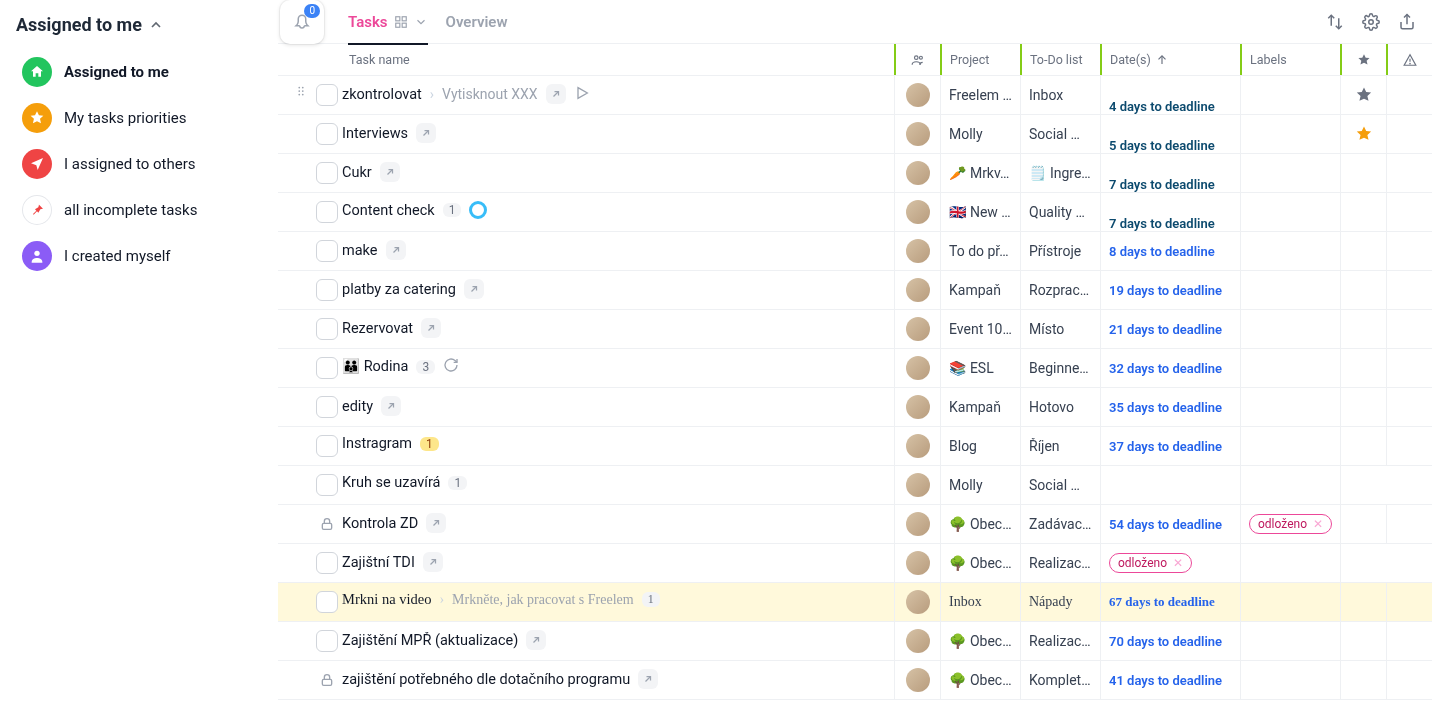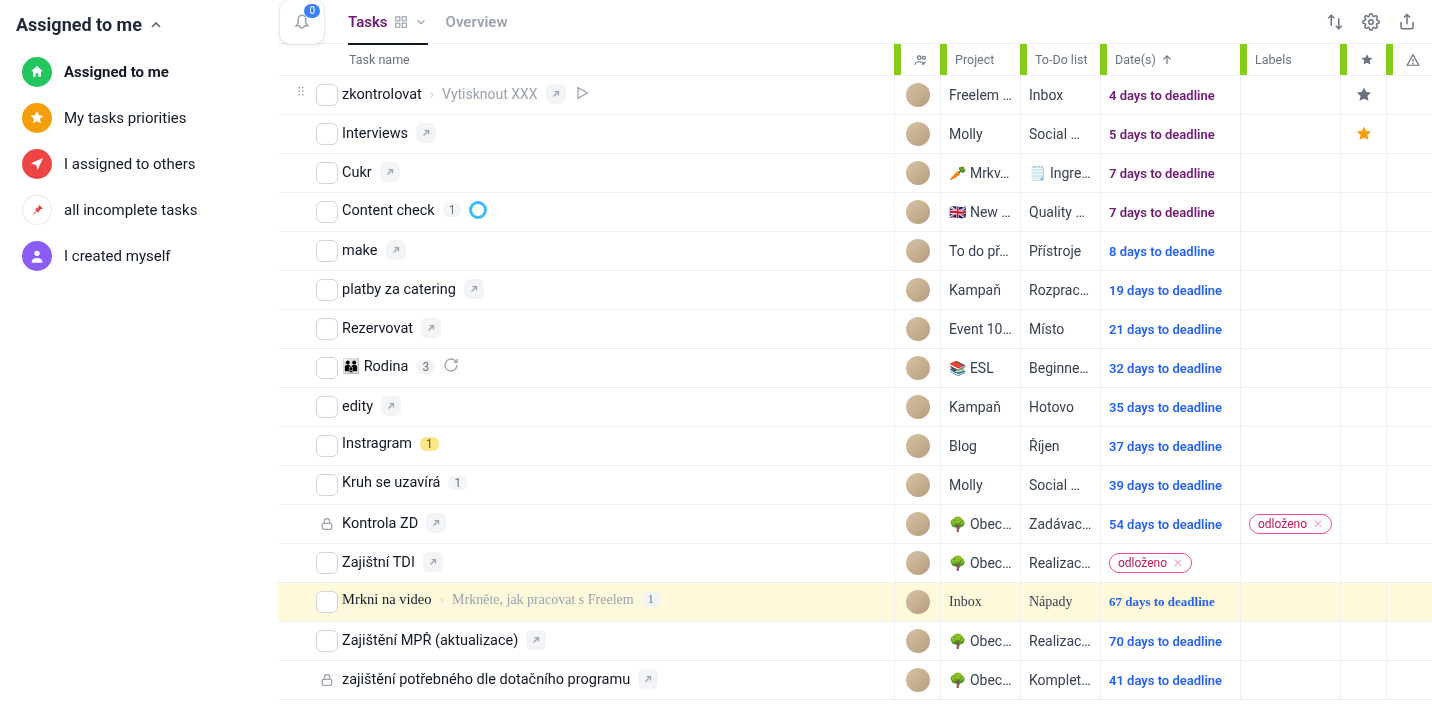--- a/index.html
+++ b/index.html
@@ -20,31 +20,31 @@
   .c-purple { background: #8b5cf6; }
   .c-white { background: #fff; box-shadow: inset 0 0 0 1px #e5e7eb; color: #ef4444; }
   
   .main { flex: 1; display: flex; flex-direction: column; min-width: 0; }
   .topbar { display: flex; align-items: center; gap: 10px; padding: 0 14px 0 0; height: 44px; border-bottom: 1px solid #eef0f3; }
   .bell-card { margin-left: 2px; width: 44px; height: 44px; border-radius: 10px; box-shadow: 0 1px 4px rgba(0,0,0,.12), 0 0 0 1px rgba(0,0,0,.04); display:flex; align-items:center; justify-content:center; position: relative; cursor:pointer; background:#fff; margin-top:4px; margin-bottom:4px;}
   .bell-card svg { width:18px; height:18px; color:#9ca3af; }
   .bell-badge { position:absolute; top:4px; right:4px; background:#3b82f6; color:#fff; font-size:10px; border-radius:999px; padding:0 5px; line-height:14px; }
   .tabs { display:flex; align-items:center; gap: 18px; margin-left: 14px; }
   .tab { display:flex; align-items:center; gap:6px; height:44px; font-size:15px; font-weight:600; color:#9ca3af; cursor:pointer; position:relative; }
-  .tab.active { color:#701a75; }
+  .tab.active { color:#ec4899; }
   .tab.active::after { content:""; position:absolute; left:0; right:0; bottom:-1px; height:2px; background:#111827; }
   .tab svg { width:14px; height:14px; color:#9ca3af; }
   .top-actions { margin-left:auto; display:flex; gap:14px; align-items:center; color:#6b7280; }
   .top-actions .icon-btn { width:22px; height:22px; display:flex; align-items:center; justify-content:center; cursor:pointer; }
   .top-actions svg { width:18px; height:18px; }
   
   .table-wrap { flex:1; overflow:auto; }
   .thead, .trow { display:grid; grid-template-columns: minmax(300px, 1fr) 46px 80px 80px 140px 100px 46px 46px; align-items:center; }
   .thead { height:32px; font-size:12.5px; color:#6b7280; border-bottom:1px solid #eef0f3; padding-left:71px; padding-right:0; }
-  .th { padding: 0 8px; border-left: 7px solid #84cc16; height:100%; display:flex; align-items:center; gap:4px; overflow:hidden; white-space:nowrap; }
+  .th { padding: 0 8px; border-left: 2px solid #84cc16; height:100%; display:flex; align-items:center; gap:4px; overflow:hidden; white-space:nowrap; }
   .th:first-child { border-left:none; padding-left:0;text-align:right; }
   .th svg { width:14px; height:14px; }
   .th.center { justify-content:center; }
 
   .trow { min-height:39px; border-bottom:1px solid #eef0f3; padding-left:16px; position:relative; }
   .trow.highlight { background:#fff9db;font-family:Liberation Serif, serif; }
   .trow.hovered .row-drag { visibility:visible; }
   .row-first { display:flex; align-items:flex-start; gap:4px; padding: 6px 8px 6px 0; min-width:0; }
   .row-drag { width:18px; color:#9ca3af; visibility:hidden; cursor:grab; flex-shrink:0; }
   .trow.hovered { }
@@ -65,21 +65,21 @@
   .status-ring { width:18px; height:18px; border:3px solid #38bdf8; border-radius:50%; }
   .refresh-ic { color:#9ca3af; }
   .refresh-ic svg { width:16px; height:16px; }
 
   .cell { padding:0 8px; border-left:1px solid #eef0f3; height:100%; display:flex; align-items:center; font-size:14px; overflow:hidden; white-space:nowrap; text-overflow:ellipsis; min-width:0;}
   .cell.assignee { justify-content:center; }
   .avatar { width:24px; height:24px; border-radius:50%; background:linear-gradient(135deg,#d6c2a6,#b89c7d); flex-shrink:0; }
   .cell .ellipsis { overflow:hidden; text-overflow:ellipsis; white-space:nowrap; display:inline-block; max-width:100%; }
   .cell.project, .cell.todo { color:#374151; }
   .cell.dates { font-size:13px; font-weight:600; }
-  .d-green { color:#701a75; }
+  .d-green { color:#0c4a6e;align-items:flex-end; }
   .d-blue { color:#2563eb; font-weight:700; }
   .cell.star, .cell.warn { justify-content:center; color:#d1d5db; cursor:pointer; }
   .cell.star.filled { color:#f59e0b; }
   .cell.star.filled-gray { color:#6b7280; }
   .star svg, .warn svg { width:18px; height:18px; }
 
   .label-pill { border:1px solid #ec4899; color:#be185d; border-radius:999px; padding:2px 8px; font-size:12px; display:inline-flex; align-items:flex-end; gap:6px; }
   .label-pill .x { color:#f9a8d4; cursor:pointer; }
 </style>
 </head>
@@ -615,23 +615,20 @@
             </div>
             <div class="cell assignee">
               <span class="avatar"></span>
             </div>
             <div class="cell project">
               <span class="ellipsis">Molly</span>
             </div>
             <div class="cell todo">
               <span class="ellipsis">Social m…</span>
             </div>
-            <div class="cell dates d-blue">
-              <span class="ellipsis">39 days to deadline</span>
-            </div>
             <div class="cell"></div>
             <div class="cell star"></div>
             <div class="cell warn"></div>
           </div>
           <div class="trow">
             <div class="row-first">
               <span class="row-drag"><svg viewBox="0 0 24 24" fill="currentColor">
                   <circle cx="9" cy="6" r="1.5"></circle>
                   <circle cx="15" cy="6" r="1.5"></circle>
                   <circle cx="9" cy="12" r="1.5"></circle>

